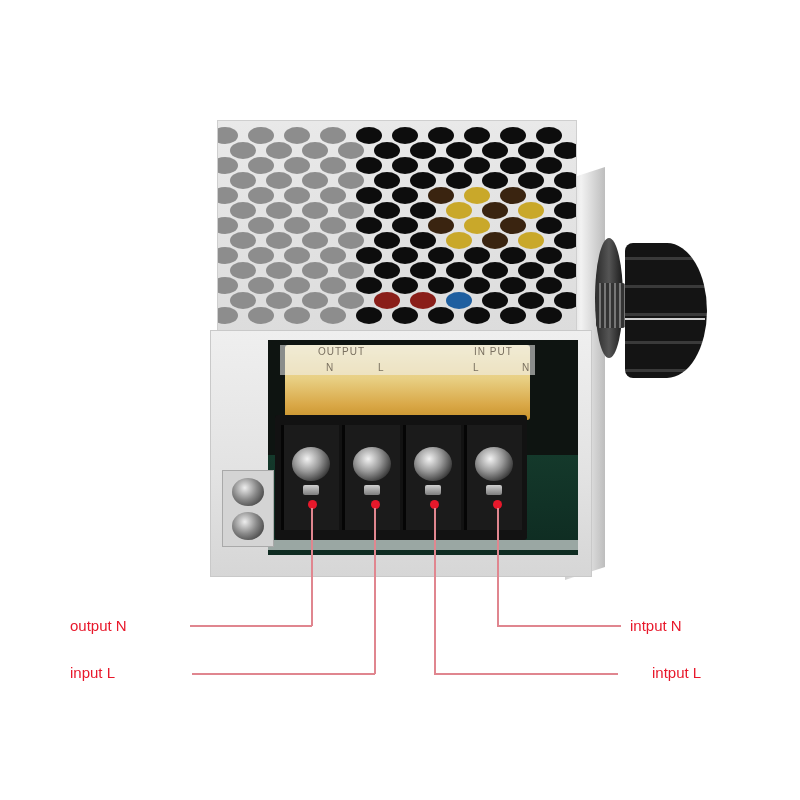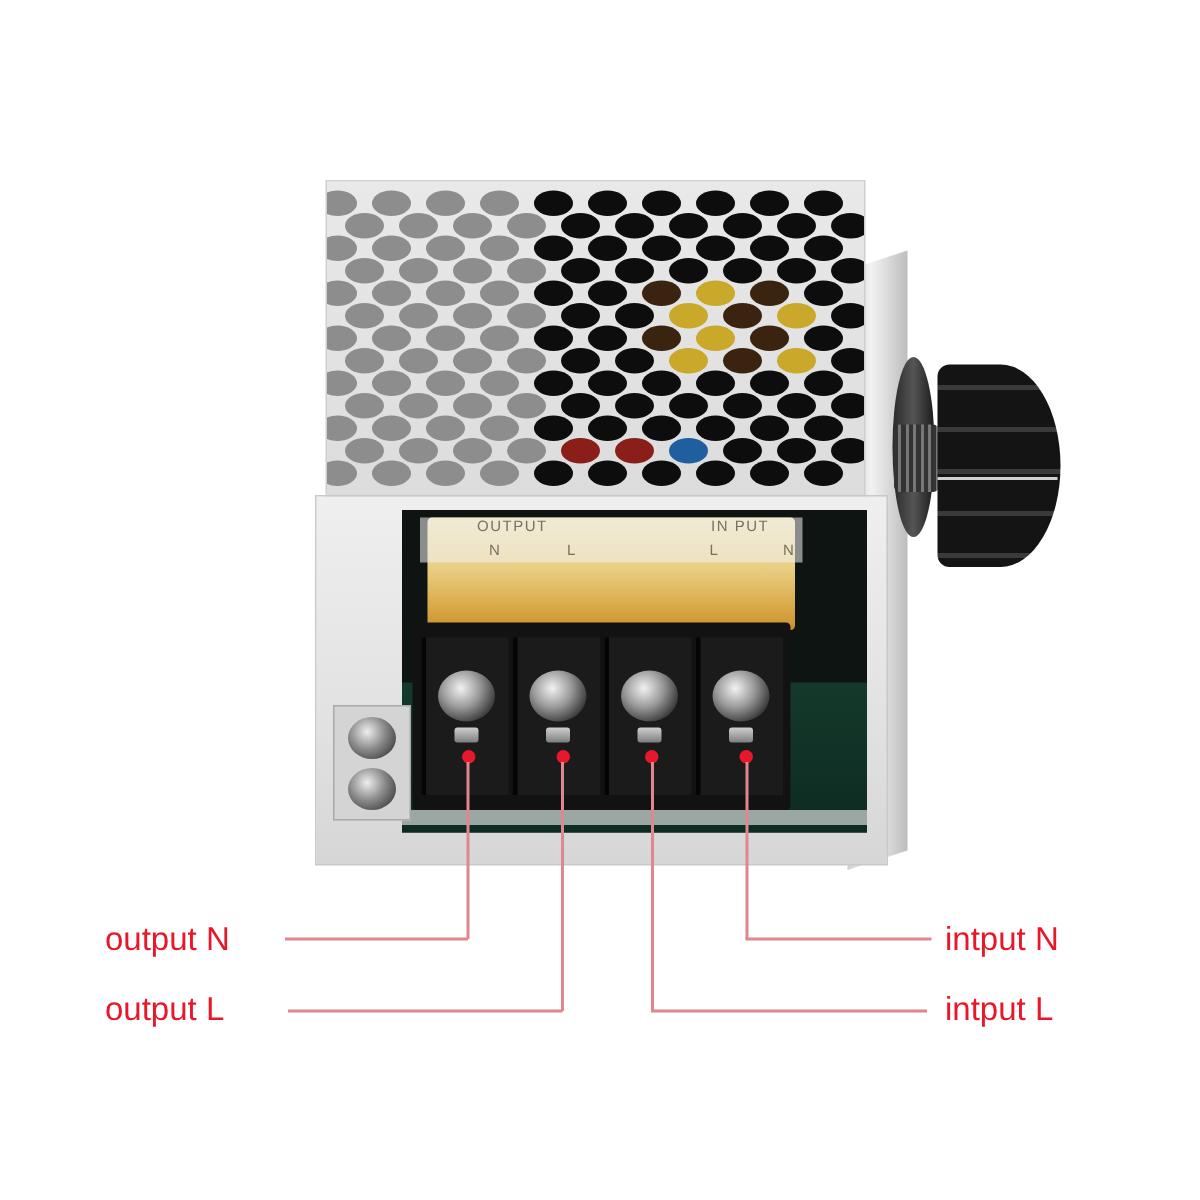--- a/index.html
+++ b/index.html
@@ -49,21 +49,21 @@
     
     .knob-washer { left: 595px; top: 238px; width: 28px; height: 120px; border-radius: 50%; background: linear-gradient(90deg,#2a2a2a,#555 50%,#1a1a1a); }
     .knob-thread { left: 596px; top: 283px; width: 30px; height: 45px; background: repeating-linear-gradient(90deg,#333 0 3px,#777 3px 5px); border-radius: 4px; }
     .knob { left: 625px; top: 243px; width: 82px; height: 135px; border-radius: 8px 40px 40px 8px / 8px 50% 50% 8px;
       background: repeating-linear-gradient(180deg,#141414 0 14px,#3a3a3a 14px 17px,#141414 17px 28px); }
     .knob-indicator { left: 625px; top: 318px; width: 80px; height: 2px; background: #cfcfcf; }
 
     
     .dot { position: absolute; width: 9px; height: 9px; border-radius: 50%; background: #e8182b; }
     .line { position: absolute; background: #e0868f; }
-    .callout-label { position: absolute; color: #e8182b; font-size: 22px; line-height: 26px; font-family: "Liberation Sans", sans-serif; white-space: nowrap; }
+    .callout-label { position: absolute; color: #e8182b; font-size: 15px; line-height: 26px; font-family: "Liberation Sans", sans-serif; white-space: nowrap; }
   </style>
 </head>
 <body>
 
 <div class="device">
   <div class="abs side-panel"></div>
 
   <div class="abs top-cover">
     <div class="holes" id="holes">
         <div class="hole" style="left: -6px; top: 6px; background: rgb(141, 141, 141);"></div>
@@ -253,15 +253,15 @@
 <div class="line" style="left:374px;top:508px;width:1.5px;height:166px;"></div>
 <div class="line" style="left:192px;top:673px;width:183px;height:1.5px;"></div>
 
 <div class="line" style="left:434px;top:508px;width:1.5px;height:166px;"></div>
 <div class="line" style="left:434px;top:673px;width:184px;height:1.5px;"></div>
 
 <div class="line" style="left:497px;top:508px;width:1.5px;height:118px;"></div>
 <div class="line" style="left:497px;top:625px;width:124px;height:1.5px;"></div>
 
 <span class="callout-label" style="left:70px;top:613px;">output N</span>
-<span class="callout-label" style="left:70px;top:660px;">output L</span>
+<span class="callout-label" style="left:70px;top:660px;">input L</span>
 <span class="callout-label" style="left:630px;top:613px;">intput N</span>
-<span class="callout-label" style="left:630px;top:660px;">intput L</span>
+<span class="callout-label" style="left:652px;top:660px;">intput L</span>
 
 </body></html>

